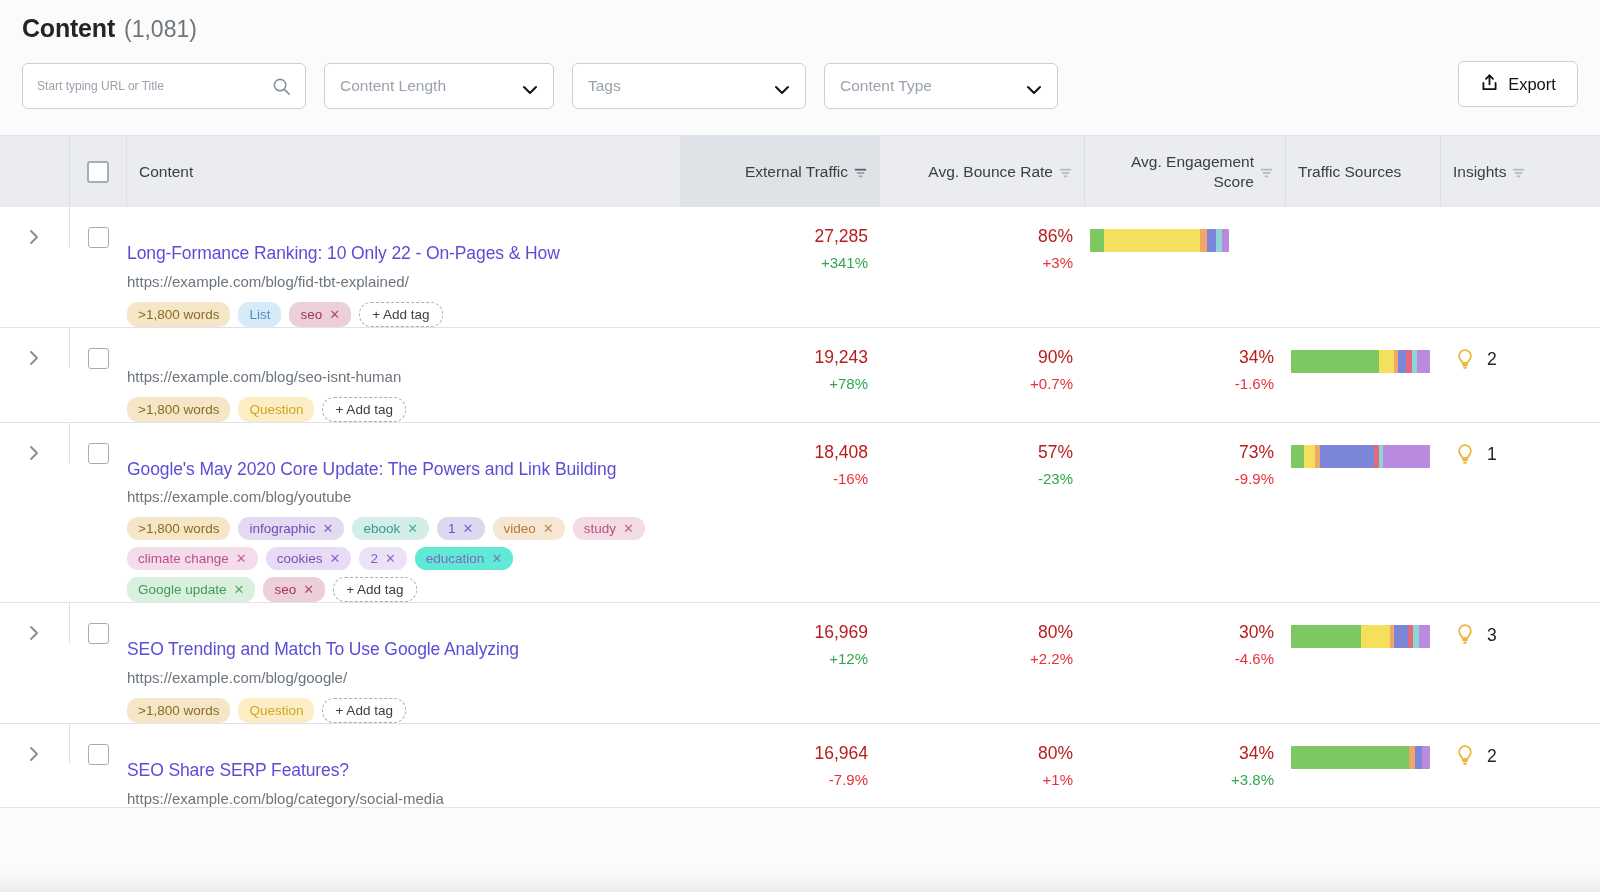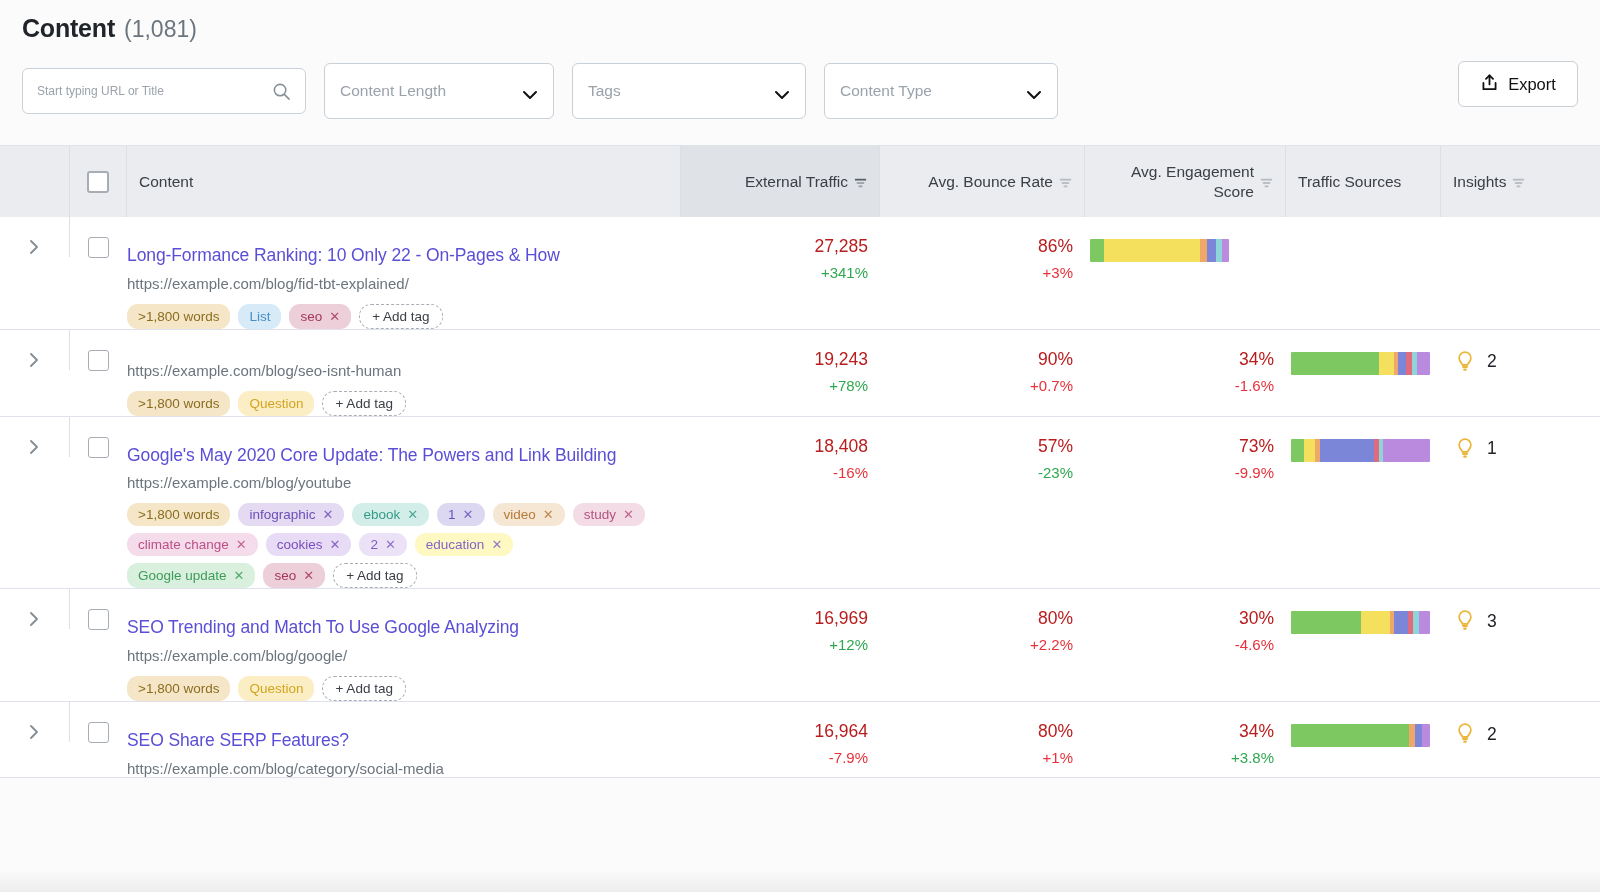--- a/index.html
+++ b/index.html
@@ -26,21 +26,21 @@
   }
   .search-box input {
     border: 0; outline: 0; width: 100%; height: 100%;
     font-size: 12px; color: #212529; background: transparent;
     font-family: "Liberation Sans", sans-serif;
   }
   .search-box input::placeholder { color: #9aa2ab; }
   .search-icon { position: absolute; right: 14px; top: 13px; width: 19px; height: 19px; }
 
   .dropdown {
-    position: relative; height: 56px; border: 1px solid #c9d0d8;
+    position: relative; height: 46px; border: 1px solid #c9d0d8;
     border-radius: 6px; background: #fff; display: flex; align-items: center;
     padding: 0 15px; cursor: pointer;
   }
   .dd-len { width: 230px; }
   .dd-type { width: 234px; }
   .dd-tags { width: 234px; }
   .dd-label { font-size: 15.5px; color: #9aa2ab; flex: 1; }
   .chev { width: 16px; height: 10px; }
 
   .export-btn {
@@ -79,21 +79,21 @@
     background: #fff; cursor: pointer;
   }
   .sort-icon { width: 13px; height: 13px; flex: none; }
   .engage-label { line-height: 1.25; }
 
   
   .row {
     display: flex; background: #fff; border-bottom: 1px solid #dfe1ec;
     align-items: flex-start;
   }
-  .cell { padding-top: 26px; }
+  .cell { padding-top: 34px; }
   .cell.c-expand { display: flex; justify-content: center; padding-top: 20px; }
   .cell.c-check  { display: flex; justify-content: center; padding-top: 20px; }
   .cell.c-content{ padding-left: 0; padding-right: 14px; }
   .cell.c-traffic, .cell.c-bounce, .cell.c-engage {
     text-align: right; padding-right: 12px; padding-top: 19px;
   }
   .cell.c-sources { padding-top: 22px; padding-left: 5px; }
   .cell.c-insights { padding-top: 20px; display: flex; align-items: center; gap: 12px; padding-left: 14px; }
 
   .chevron-right { width: 13px; height: 20px; cursor: pointer; }
@@ -412,21 +412,21 @@
                 <span class="x">✕</span>
               </span>
               <span class="tag" style="background:#e8dbf5;color:#7a4fbb">
                 <span>cookies</span>
                 <span class="x">✕</span>
               </span>
               <span class="tag" style="background:#ece2f7;color:#7f5bc0">
                 <span>2</span>
                 <span class="x">✕</span>
               </span>
-              <span class="tag" style="background:#fef9c3;color:#8563c4">
+              <span class="tag" style="background:#5eead4;color:#8563c4">
                 <span>education</span>
                 <span class="x">✕</span>
               </span>
               <span class="tag" style="background:#d8f0dd;color:#3f9b5a">
                 <span>Google update</span>
                 <span class="x">✕</span>
               </span>
               <span class="tag" style="background:#eccfd9;color:#a4365a">
                 <span>seo</span>
                 <span class="x">✕</span>

